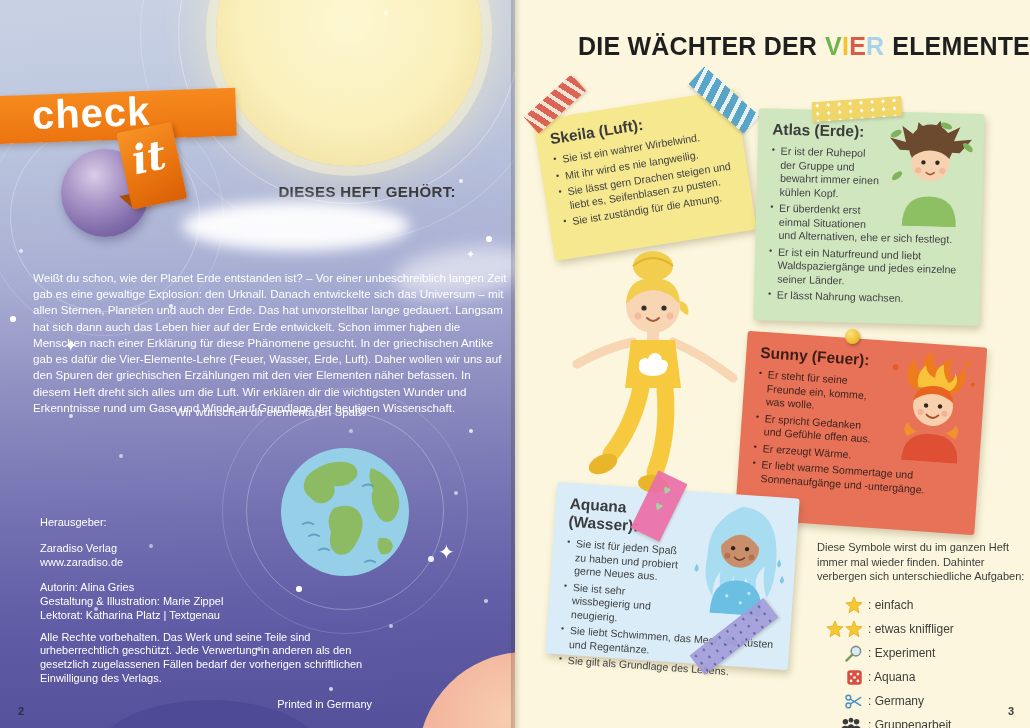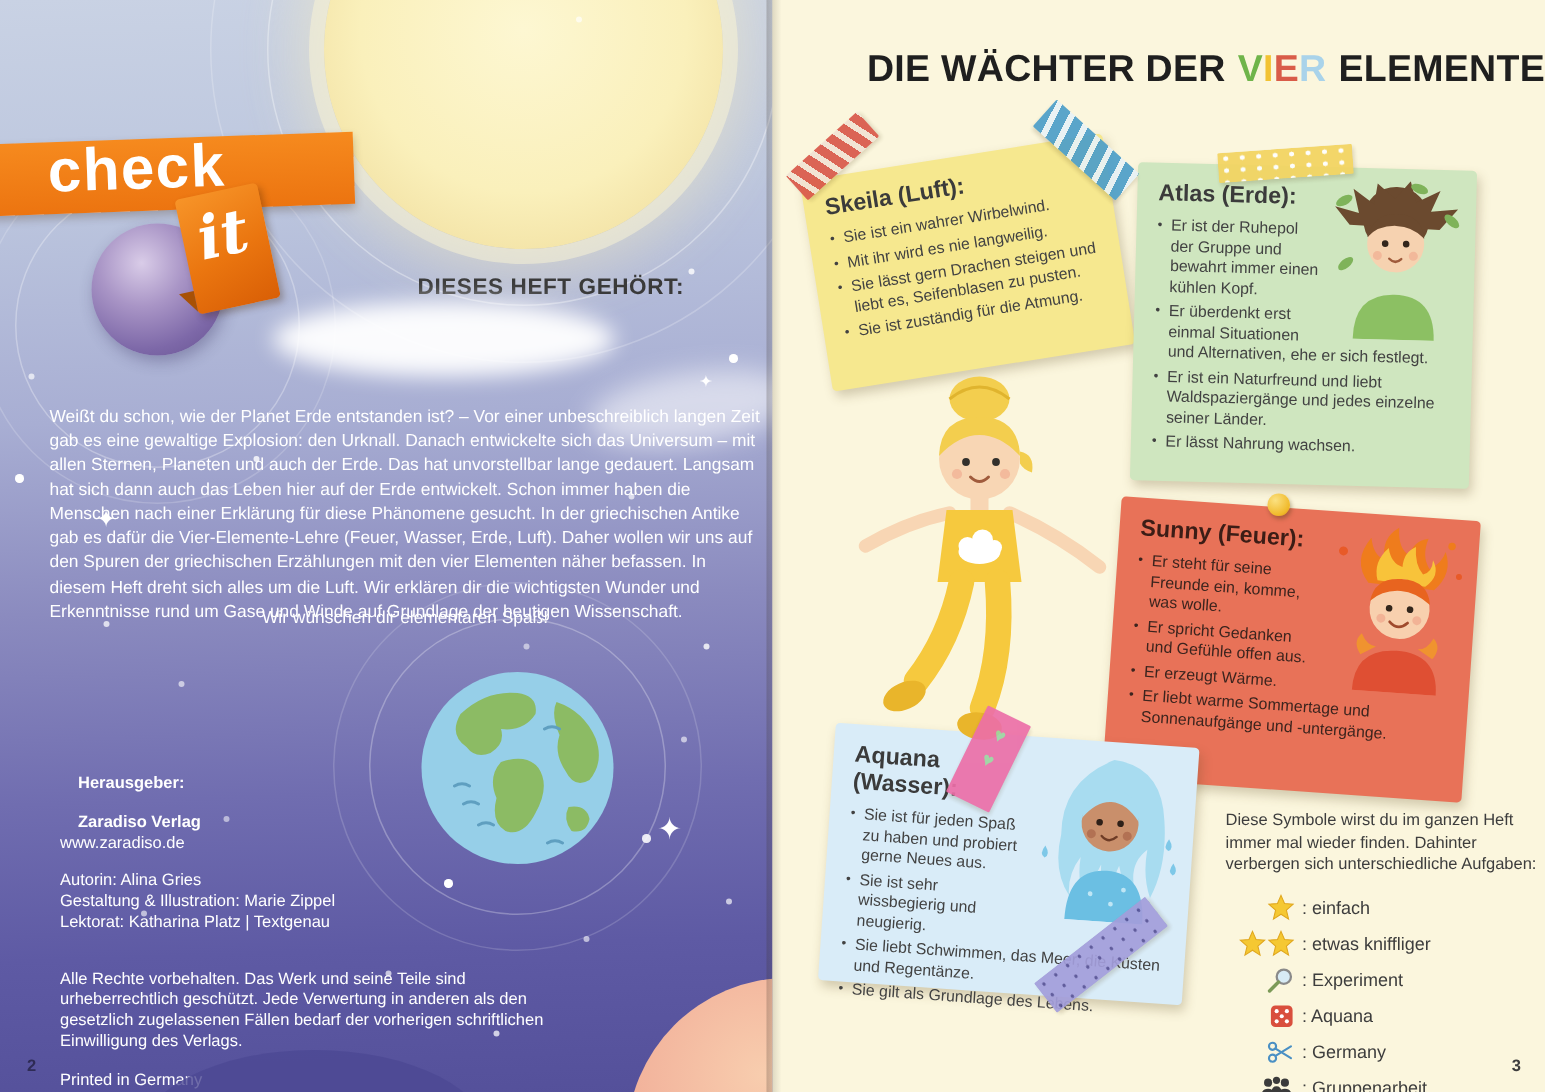--- a/index.html
+++ b/index.html
@@ -56,24 +56,24 @@
   .belongs-heading { position:absolute; left:216px; top:183px; width:240px; color:#3a3a3a; font-size:15px; font-weight:bold; letter-spacing:0.4px;text-align:right; }
   .name-blob { position:absolute; left:182px; top:201px; width:228px; height:50px; border-radius:50%;
     background:rgba(255,255,255,0.95); filter:blur(7px); }
 
   .intro-par { position:absolute; left:33px; top:270px; width:474px; color:#ffffff; font-size:11.6px; line-height:1.40; text-align:left; }
   .wish-line { position:absolute; left:33px; top:405px; width:474px; color:#ffffff; font-size:11.6px; text-align:center; }
 
   .earth { position:absolute; left:279px; top:446px; width:132px; height:132px; }
 
   .publisher { position:absolute; left:40px; top:516px; width:332px; color:#ffffff; font-size:11px; line-height:1.25; }
-  .publisher .bold { font-weight:bold;margin-left:12px; }
+  .publisher .bold { font-weight:normal; }
   .pub-gap { height:12px; }
-  .pub-rights { margin-top:24px; }
-  .pub-printed { margin-top:12px; }
+  .pub-rights { margin-top:8px; }
+  .pub-printed { margin-top:12px;text-align:right; }
 
   .pagenum { position:absolute; font-size:11px; font-weight:bold; }
   .pagenum-left { left:18px; bottom:11px; color:#2e2b55; }
   .pagenum-right { right:16px; bottom:11px; color:#3d3d3d; }
 
   
   .page-right { position:absolute; left:515px; top:0; width:515px; height:728px; overflow:hidden; background:#fbf6dd; }
   .spread-shadow { position:absolute; left:511px; top:0; width:10px; height:728px;
     background:linear-gradient(90deg, rgba(60,50,40,0.25), rgba(60,50,40,0)); z-index:5; }
 

